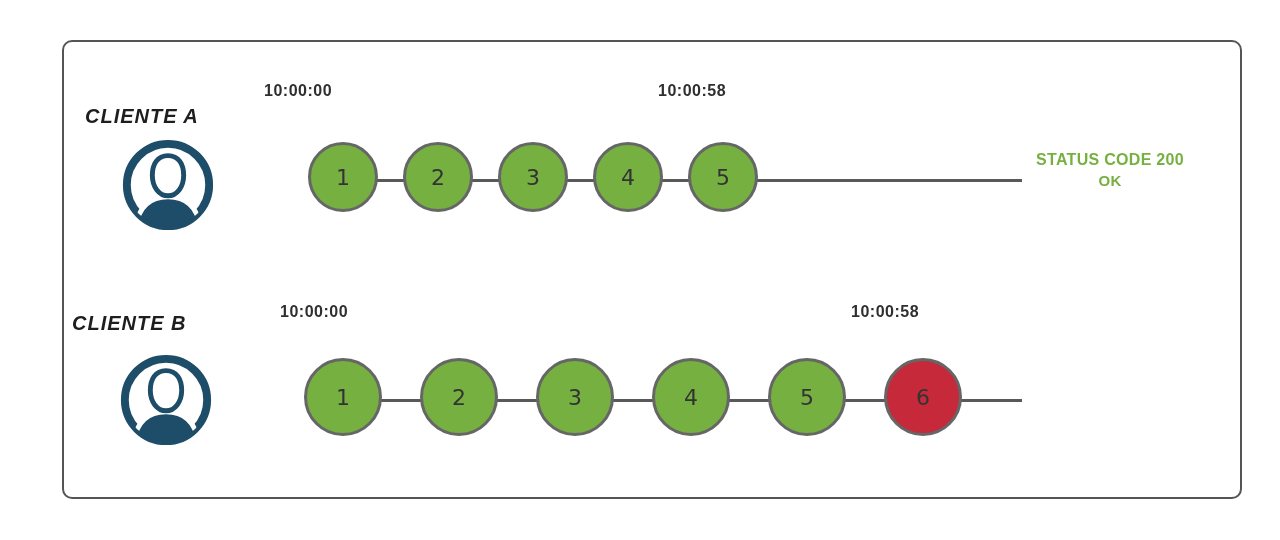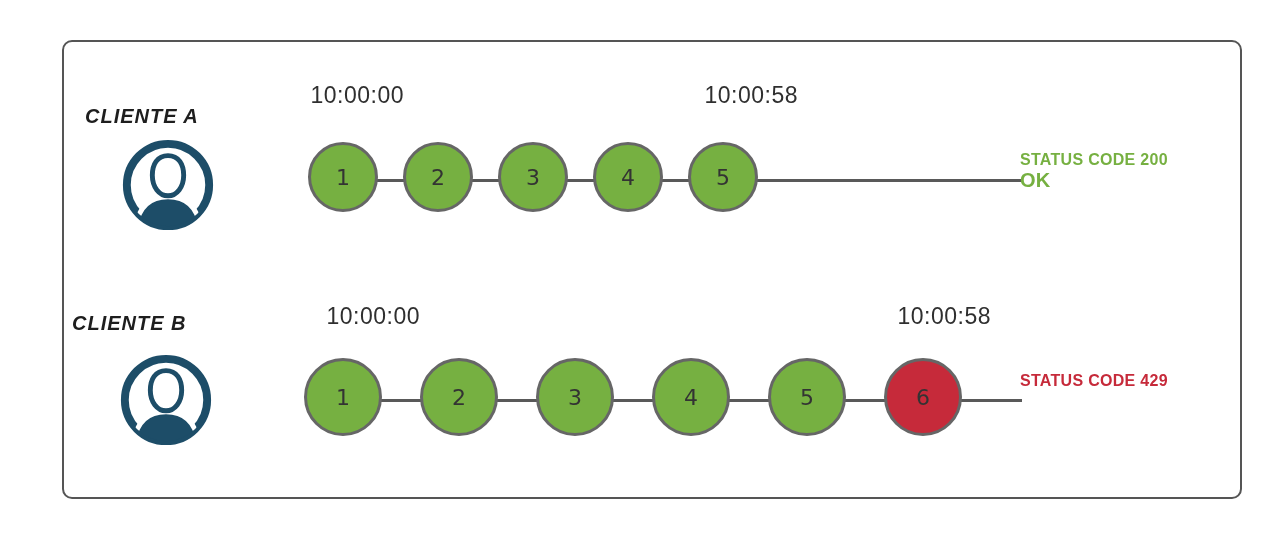--- a/index.html
+++ b/index.html
@@ -27,30 +27,30 @@
     background:var(--success,#76b041);
     border:3px solid var(--cborder,#666666);
     display:flex;align-items:center;justify-content:center;
     font-family:"DejaVu Sans", sans-serif;
     font-size:22px;color:#333333;
   }
   .req.err{background:var(--error,#c62a3a);}
   .rowA .req{width:64px;height:64px;top:142px;}
   .rowB .req{width:72px;height:72px;top:358px;}
   .timestamp{
-    position:absolute;width:140px;text-align:right;
-    font-size:23px;font-weight:normal;color:#2f2f2f;letter-spacing:0.5px;
+    position:absolute;width:140px;text-align:left;
+    font-size:16px;font-weight:bold;color:#2f2f2f;letter-spacing:0.5px;
   }
   .status{
-    position:absolute;width:180px;
+    position:absolute;width:180px;text-align:center;
     font-weight:bold;font-size:16px;line-height:21px;letter-spacing:0.3px;
   }
   .status.ok{color:var(--success,#76b041);}
   .status.err{color:var(--error,#c62a3a);}
-  .status .detail{font-size:20px;}
+  .status .detail{font-size:15px;}
 </style>
 </head>
 <body>
 
 <div id="page">
   <div id="frame"></div>
 
   <div class="rowA">
     <div class="client-label" style="left:85px;top:79px;">CLIENTE A</div>
 
@@ -110,16 +110,15 @@
     <div class="timestamp" style="left:851px;top:303px;">10:00:58</div>
 
     <div class="req" style="left:304px;">1</div>
     <div class="req" style="left:420px;">2</div>
     <div class="req" style="left:536px;">3</div>
     <div class="req" style="left:652px;">4</div>
     <div class="req" style="left:768px;">5</div>
     <div class="req err" style="left:884px;">6</div>
 
     <div class="status err" style="left:1020px;top:370px;">
-      <div>STATUS CODE 429</div>
     </div>
   </div>
 </div>
 
 </body></html>

